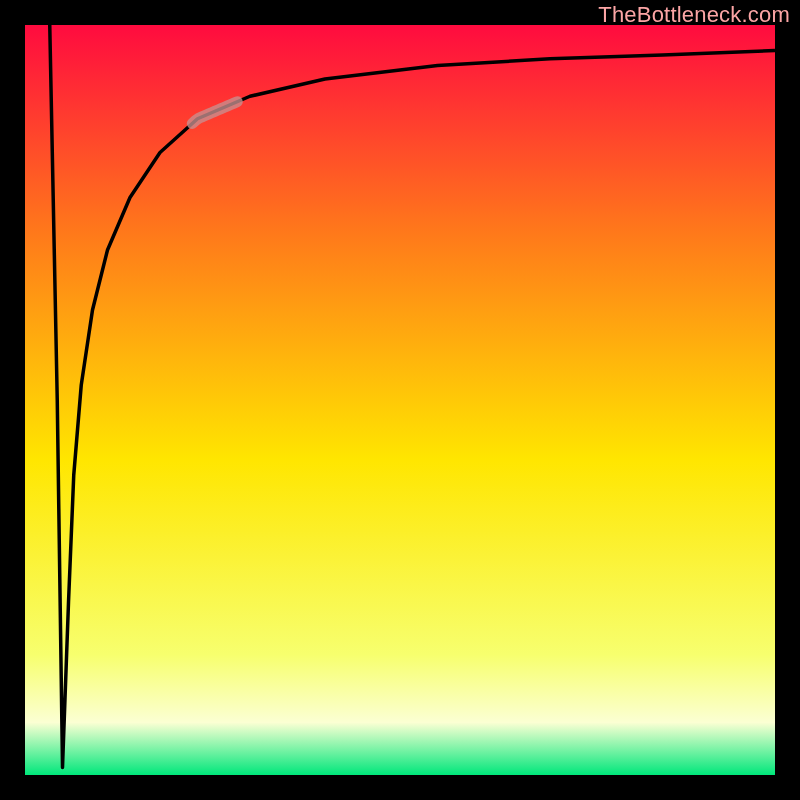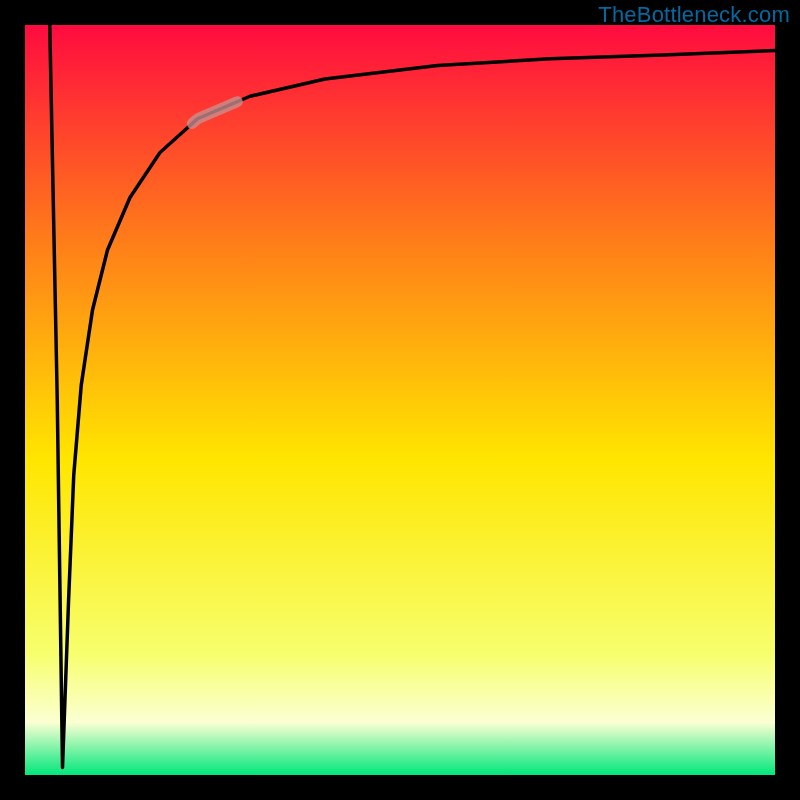--- a/index.html
+++ b/index.html
@@ -14,21 +14,21 @@
   .chart-outer {
     position: relative;
     width: 800px;
     height: 800px;
     background: #000;
   }
   .watermark {
     position: absolute;
     top: 2px;
     right: 10px;
-    color: #0369a1;
+    color: #fca5a5;
     font-size: 22px;
     letter-spacing: 0.2px;
     font-weight: 400;
     z-index: 5;
   }
   .plot-area {
     position: absolute;
     left: 25px;
     top: 25px;
     width: 750px;

